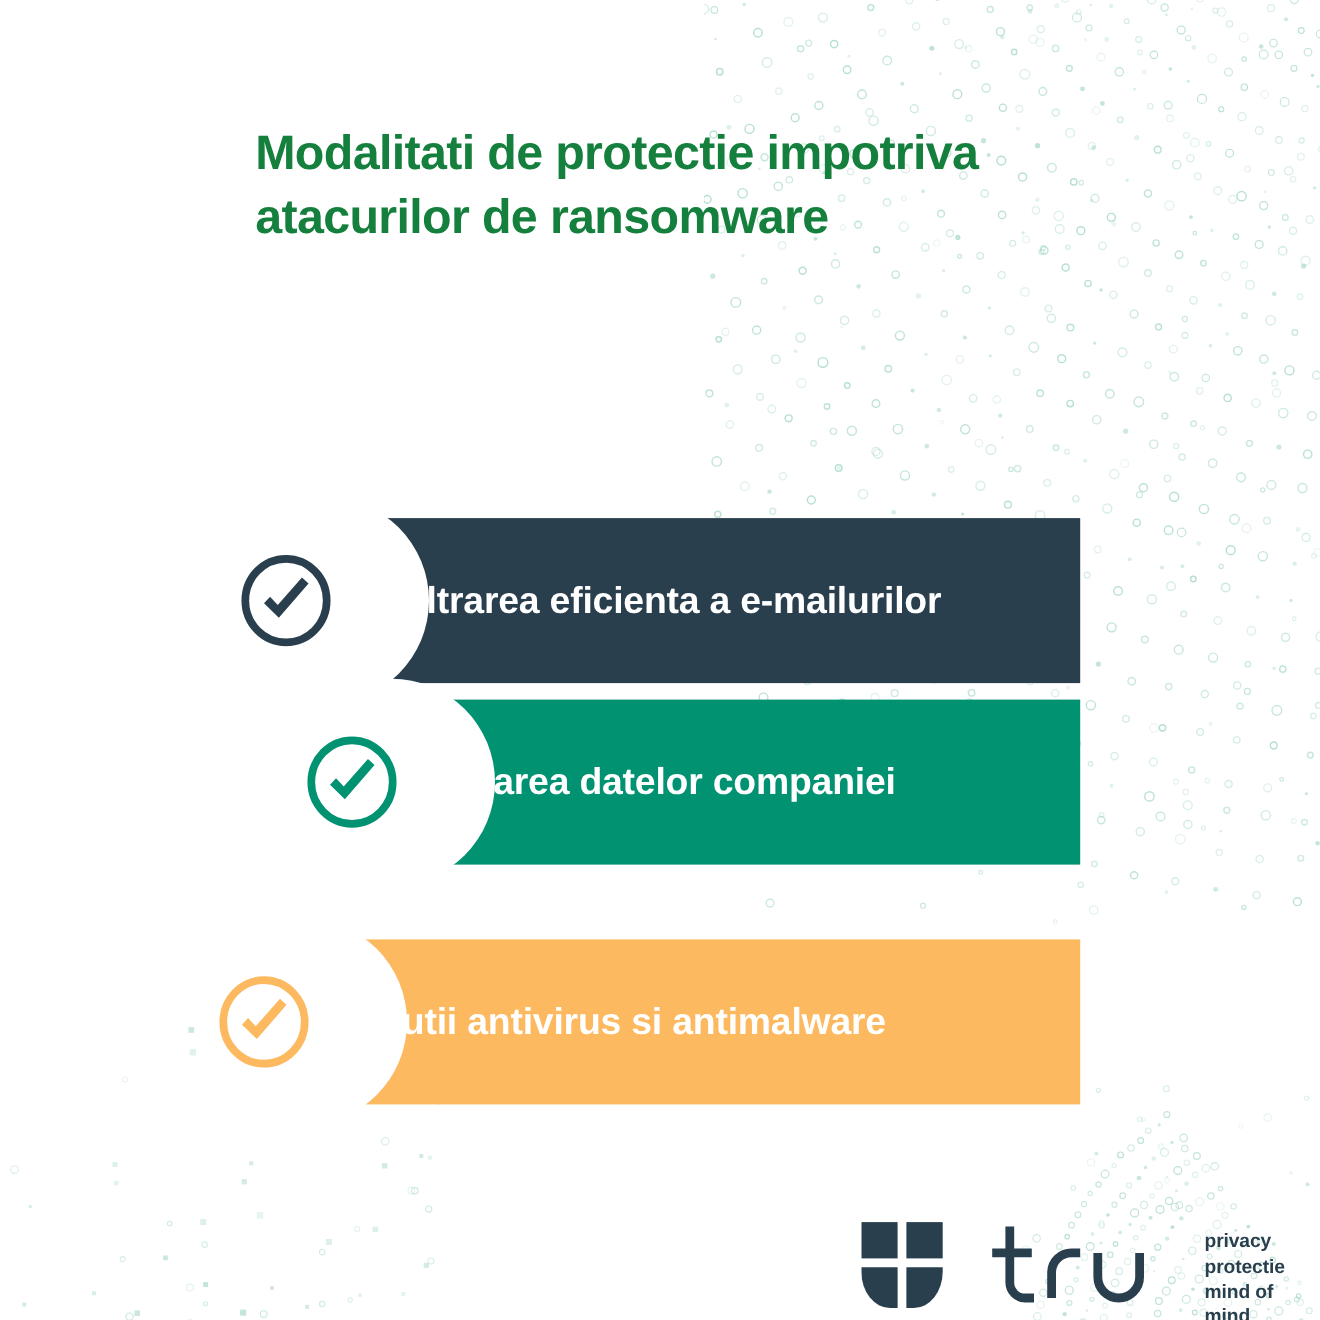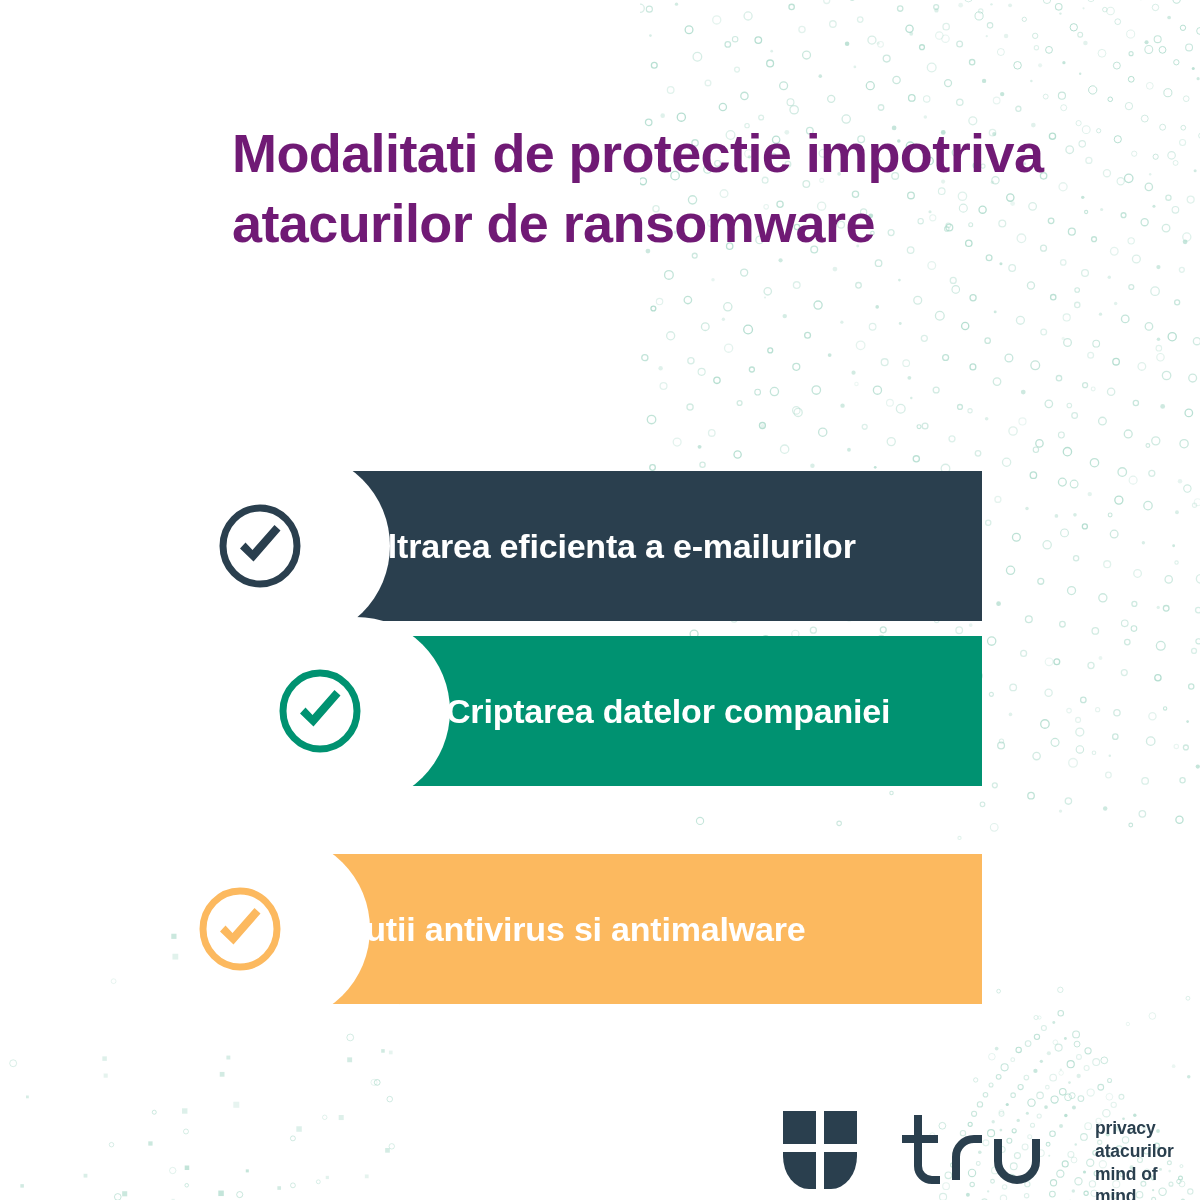--- a/index.html
+++ b/index.html
@@ -39,22 +39,22 @@
     width: 320px;
     height: 260px;
   }
 
   
   #title {
     position: absolute;
     left: 232px;
     top: 82px;
     width: 840px;
-    color: #701a75;
-    font-size: 54px;
+    color: #15803d;
+    font-size: 44px;
     font-weight: bold;
     line-height: 1.30;
     letter-spacing: -0.6px;
   }
 
   
   .card {
     position: absolute;
     height: 150px;
     display: flex;
@@ -91,21 +91,21 @@
     font-weight: bold;
     letter-spacing: -0.2px;
     white-space: nowrap;
   }
 
   #card-0 { left: 270px; top: 424px; width: 712px; margin-top: 47px; }
   #card-1 { left: 330px; top: 636px; width: 652px; }
   #card-2 { left: 250px; top: 854px; width: 732px; }
 
   #card-0 .card-label { margin-left: 88px; }
-  #card-1 .card-label { margin-left: 116px; }
+  #card-1 .card-label { margin-left: 40px; }
   #card-2 .card-label { margin-left: 63px; }
 
   
   #logo {
     position: absolute;
     left: 783px;
     top: 1111px;
     height: 80px;
     display: flex;
     align-items: flex-start;
@@ -1250,19 +1250,19 @@
       <path d="M20 4 L20 55 A14 14 0 0 0 34 69 L42 69"></path>
       <path d="M4 28 L40 28"></path>
 
       <path d="M58 69 L58 46 A18 18 0 0 1 76 28 L84 28"></path>
 
       <path d="M100 28 L100 50 A19 19 0 0 0 138 50 L138 28"></path>
     </svg>
 
     <div id="logo-tagline">
       <div>privacy</div>
-      <div>atacurilor</div>
+      <div>protectie</div>
       <div>mind of mind</div>
     </div>
 
   </div>
 
 </div>
 
 </body></html>

